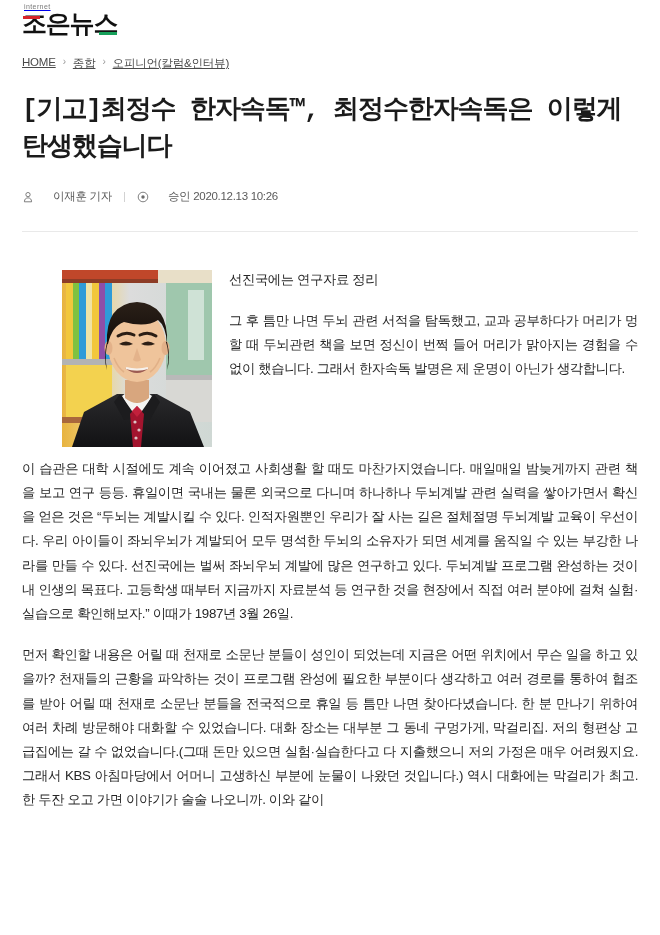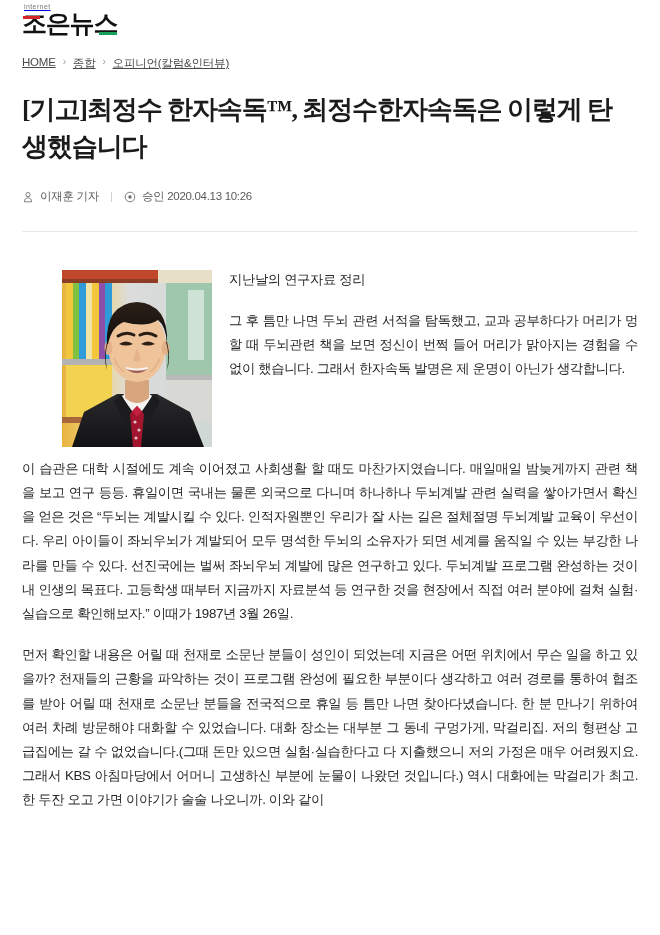--- a/index.html
+++ b/index.html
@@ -88,38 +88,38 @@
   }
 
   
   .headline {
     margin: 18px 12px 0 0;
     font-size: 26px;
     line-height: 1.42;
     font-weight: bold;
     letter-spacing: -1.1px;
     color: #1b1b1b;
-    font-family: Liberation Serif, serif;
+    font-family: Liberation Mono, monospace;
     max-width: 616px;
   }
 
   
   .byline {
     margin-top: 22px;
     display: flex;
     align-items: center;
     font-size: 11.5px;
     color: #5a5a5a;
     letter-spacing: -0.3px;
     height: 18px;
   }
   .byline .item {
     display: flex;
     align-items: center;
-    gap: 6px;
+    gap: 19px;
   }
   .byline .vbar {
     width: 1px;
     height: 10px;
     background: #d2d2d2;
     margin: 0 12px;
     display: inline-block;
   }
   .ic {
     display: inline-block;
@@ -205,21 +205,21 @@
       <span>이재훈 기자</span>
     </span>
     <span class="vbar"></span>
     <span class="item">
       <span class="ic">
         <svg viewBox="0 0 14 14" width="12" height="12" aria-hidden="true">
           <circle cx="7" cy="7" r="5.6" fill="none" stroke="#6b6b6b" stroke-width="1"></circle>
           <circle cx="7" cy="7" r="2" fill="#6b6b6b"></circle>
         </svg>
       </span>
-      <span>승인 2020.04.13 10:26</span>
+      <span>승인 2020.12.13 10:26</span>
     </span>
   </div>
 
   <div class="rule"></div>
 
   <article class="article">
 
     <figure class="figure">
       <div class="photo">
         <svg viewBox="0 0 150 177" preserveAspectRatio="none" aria-hidden="true">
@@ -295,20 +295,20 @@
 
           <path d="M63 98 Q75 108 87 98 Q75 103 63 98 Z" fill="#9c5b52"></path>
           <path d="M64 98 Q75 101 86 98" stroke="#f6f1ec" stroke-width="2.2" fill="none"></path>
 
           <path d="M52 88 Q56 98 62 102" stroke="#dca87f" stroke-width="1.6" fill="none" opacity="0.7"></path>
           <path d="M98 88 Q94 98 88 102" stroke="#dca87f" stroke-width="1.6" fill="none" opacity="0.7"></path>
         </svg>
       </div>
     </figure>
 
-    <p>지난날의 연구자료 정리</p>
+    <p>선진국에는 연구자료 정리</p>
     <p>그 후 틈만 나면 두뇌 관련 서적을 탐독했고, 교과 공부하다가 머리가 멍할 때 두뇌관련 책을 보면 정신이 번쩍 들어 머리가 맑아지는 경험을 수없이 했습니다. 그래서 한자속독 발명은 제 운명이 아닌가 생각합니다.</p>
     <div class="clear"></div>
     <p>이 습관은 대학 시절에도 계속 이어졌고 사회생활 할 때도 마찬가지였습니다. 매일매일 밤늦게까지 관련 책을 보고 연구 등등. 휴일이면 국내는 물론 외국으로 다니며 하나하나 두뇌계발 관련 실력을 쌓아가면서 확신을 얻은 것은 “두뇌는 계발시킬 수 있다. 인적자원뿐인 우리가 잘 사는 길은 절체절명 두뇌계발 교육이 우선이다. 우리 아이들이 좌뇌우뇌가 계발되어 모두 명석한 두뇌의 소유자가 되면 세계를 움직일 수 있는 부강한 나라를 만들 수 있다. 선진국에는 벌써 좌뇌우뇌 계발에 많은 연구하고 있다. 두뇌계발 프로그램 완성하는 것이 내 인생의 목표다. 고등학생 때부터 지금까지 자료분석 등 연구한 것을 현장에서 직접 여러 분야에 걸쳐 실험·실습으로 확인해보자.” 이때가 1987년 3월 26일.</p>
     <p>먼저 확인할 내용은 어릴 때 천재로 소문난 분들이 성인이 되었는데 지금은 어떤 위치에서 무슨 일을 하고 있을까? 천재들의 근황을 파악하는 것이 프로그램 완성에 필요한 부분이다 생각하고 여러 경로를 통하여 협조를 받아 어릴 때 천재로 소문난 분들을 전국적으로 휴일 등 틈만 나면 찾아다녔습니다. 한 분 만나기 위하여 여러 차례 방문해야 대화할 수 있었습니다. 대화 장소는 대부분 그 동네 구멍가게, 막걸리집. 저의 형편상 고급집에는 갈 수 없었습니다.(그때 돈만 있으면 실험·실습한다고 다 지출했으니 저의 가정은 매우 어려웠지요. 그래서 KBS 아침마당에서 어머니 고생하신 부분에 눈물이 나왔던 것입니다.) 역시 대화에는 막걸리가 최고. 한 두잔 오고 가면 이야기가 술술 나오니까. 이와 같이</p>
   </article>
 
 </div>
 
 </body></html>

